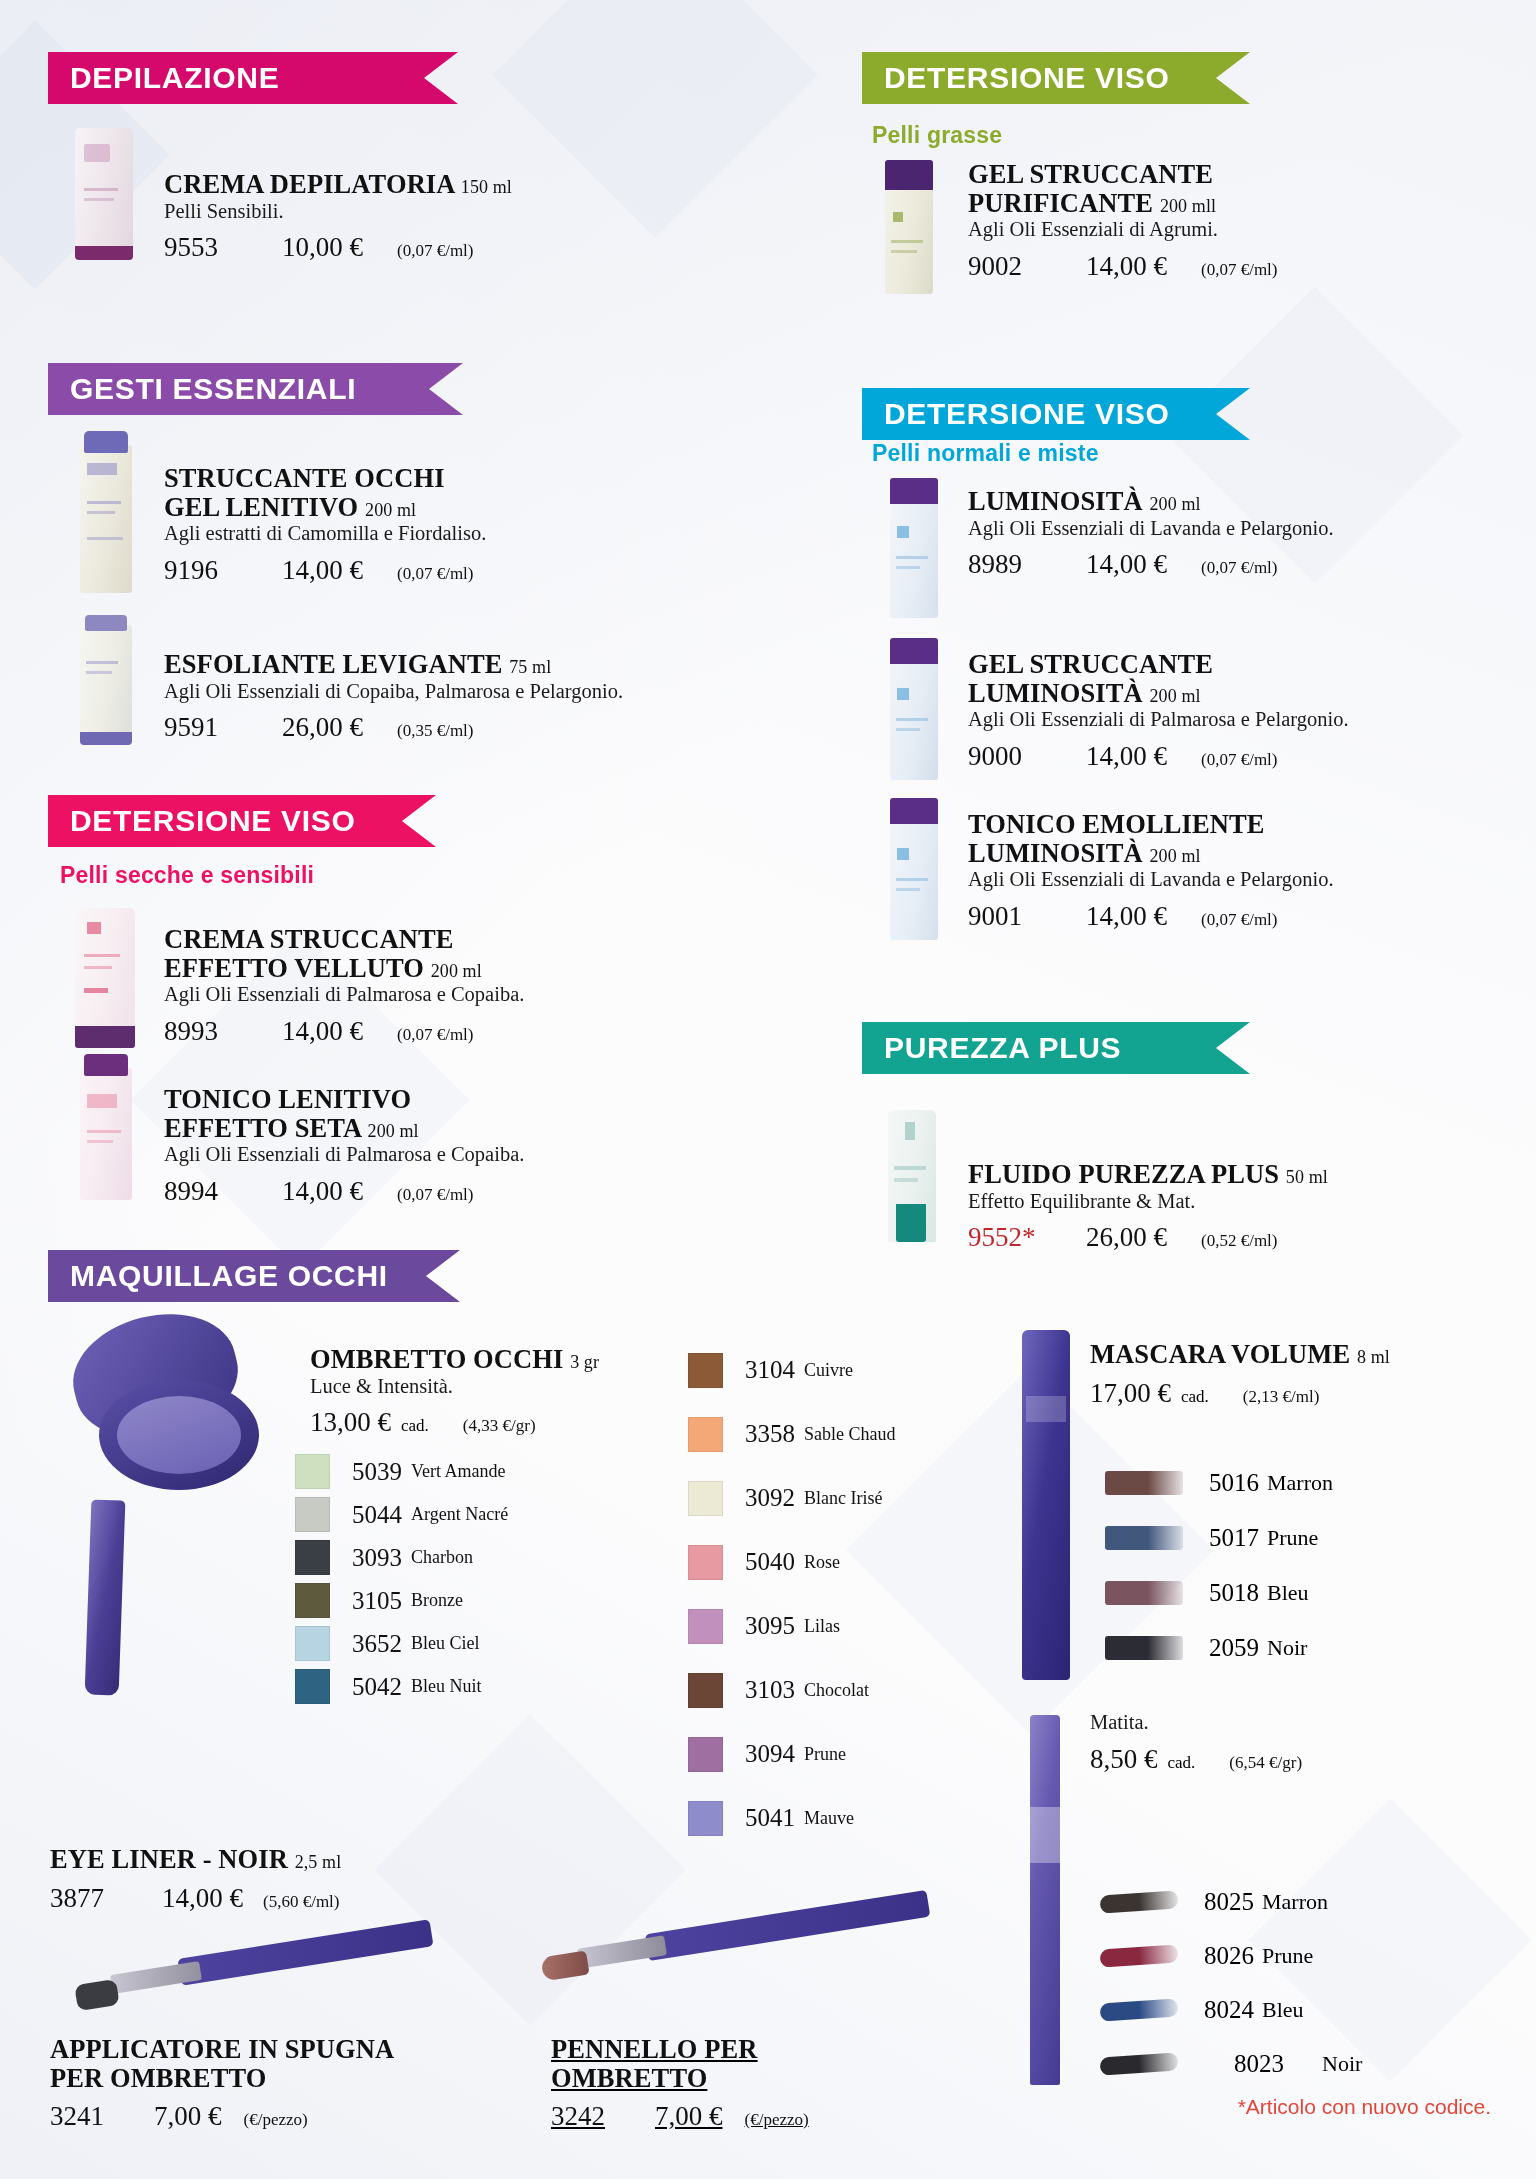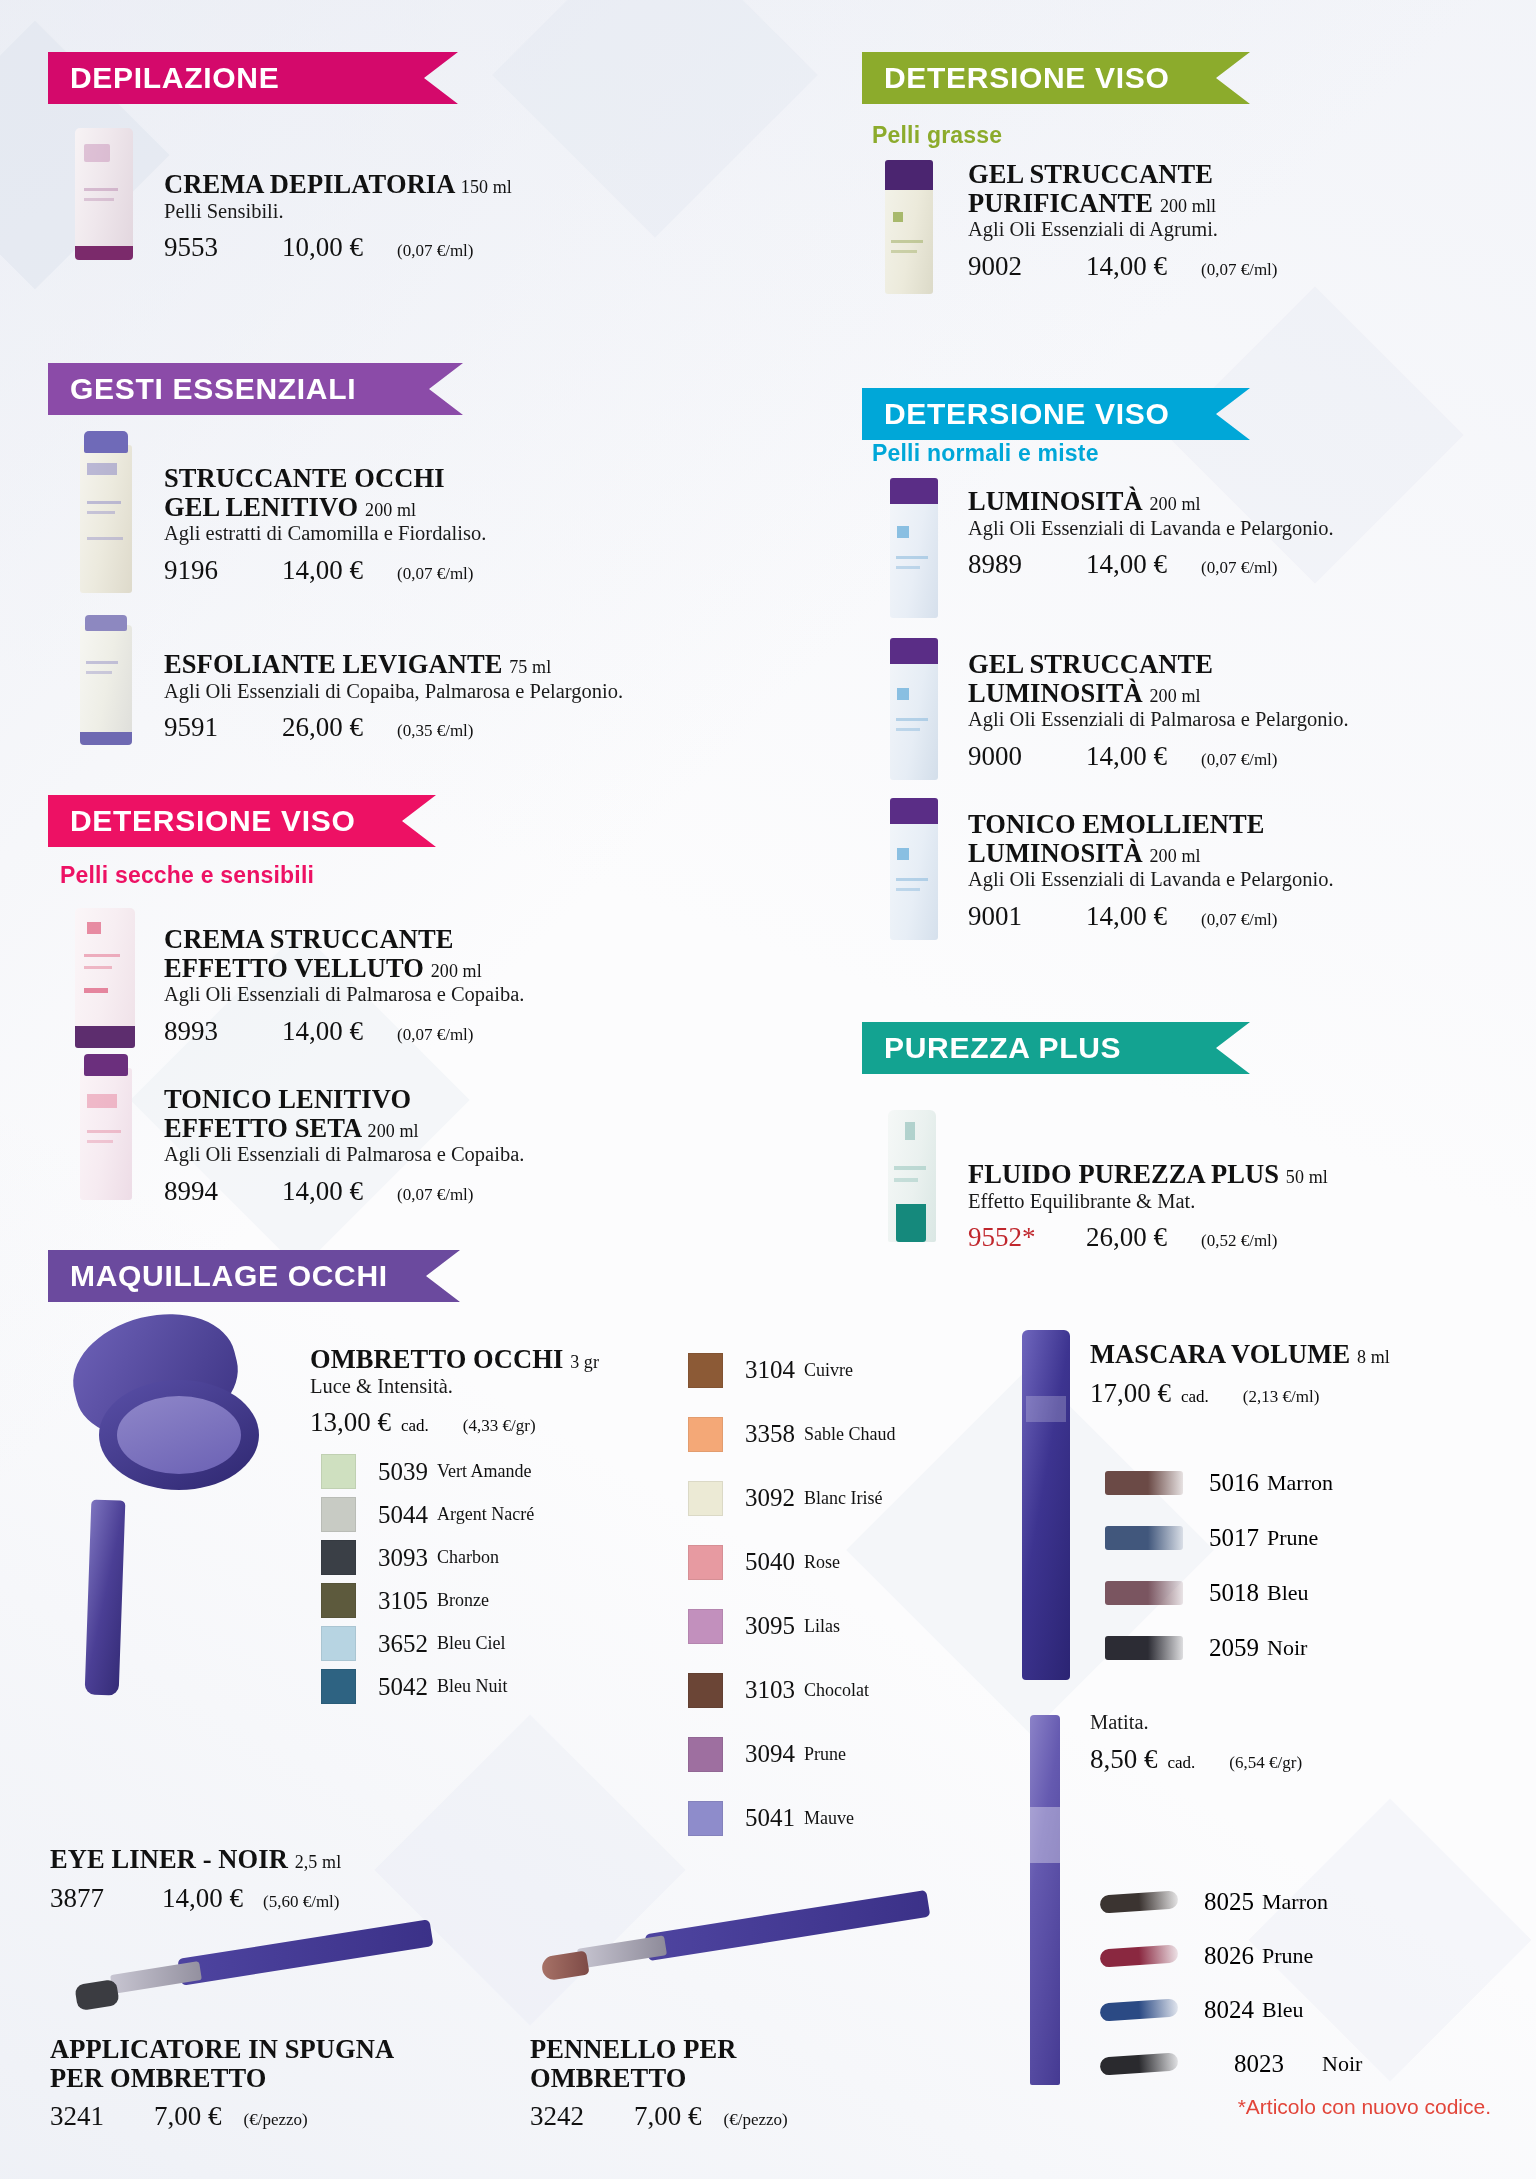--- a/index.html
+++ b/index.html
@@ -367,21 +367,21 @@
       <span class="psize">3 gr</span>
     </div>
     <div class="pdesc">Luce &amp; Intensità.</div>
     <div class="prow">
       <span class="pprice" style="margin-left:0;">13,00 €</span>
       <span class="pcad" style="margin-left:10px;">cad.</span>
       <span class="punit">(4,33 €/gr)</span>
     </div>
   </div>
 
-  <div style="position:absolute;left:321px;top:1450px;width:330px;">
+  <div style="position:absolute;left:295px;top:1450px;width:330px;">
     <div class="swatch-row">
       <span class="sw" style="background:#cfe0c0;"></span>
       <span class="sw-code">5039</span>
       <span class="sw-name">Vert Amande</span>
     </div>
     <div class="swatch-row">
       <span class="sw" style="background:#c8cbc4;"></span>
       <span class="sw-code">5044</span>
       <span class="sw-name">Argent Nacré</span>
     </div>
@@ -558,21 +558,21 @@
       <span class="punit" style="margin-left:22px;">(€/pezzo)</span>
     </div>
   </div>
 
   <div class="photo" style="left:500px;top:1890px;width:440px;height:120px;">
     <div style="position:absolute;left:145px;top:22px;width:285px;height:27px;background:linear-gradient(100deg,#4e44a0,#3b3188);border-radius:5px;transform:rotate(-9deg);"></div>
     <div style="position:absolute;left:78px;top:52px;width:88px;height:20px;background:linear-gradient(100deg,#c8c6d2,#8d8a99);border-radius:3px;transform:rotate(-9deg);"></div>
     <div style="position:absolute;left:42px;top:64px;width:46px;height:24px;background:linear-gradient(100deg,#a87368,#7d4a46);border-radius:12px 5px 5px 12px;transform:rotate(-9deg);"></div>
   </div>
 
-  <div class="prod" style="left:530px;top:2035px;width:360px;">
+  <div class="prod" style="left:551px;top:2035px;width:360px;text-decoration:underline;">
     <div class="pname">
       <div>PENNELLO PER</div>
       <div>OMBRETTO</div>
     </div>
     <div class="prow prow-small">
       <span class="pcode">3242</span>
       <span class="pprice" style="margin-left:18px;">7,00 €</span>
       <span class="punit" style="margin-left:22px;">(€/pezzo)</span>
     </div>
   </div>

